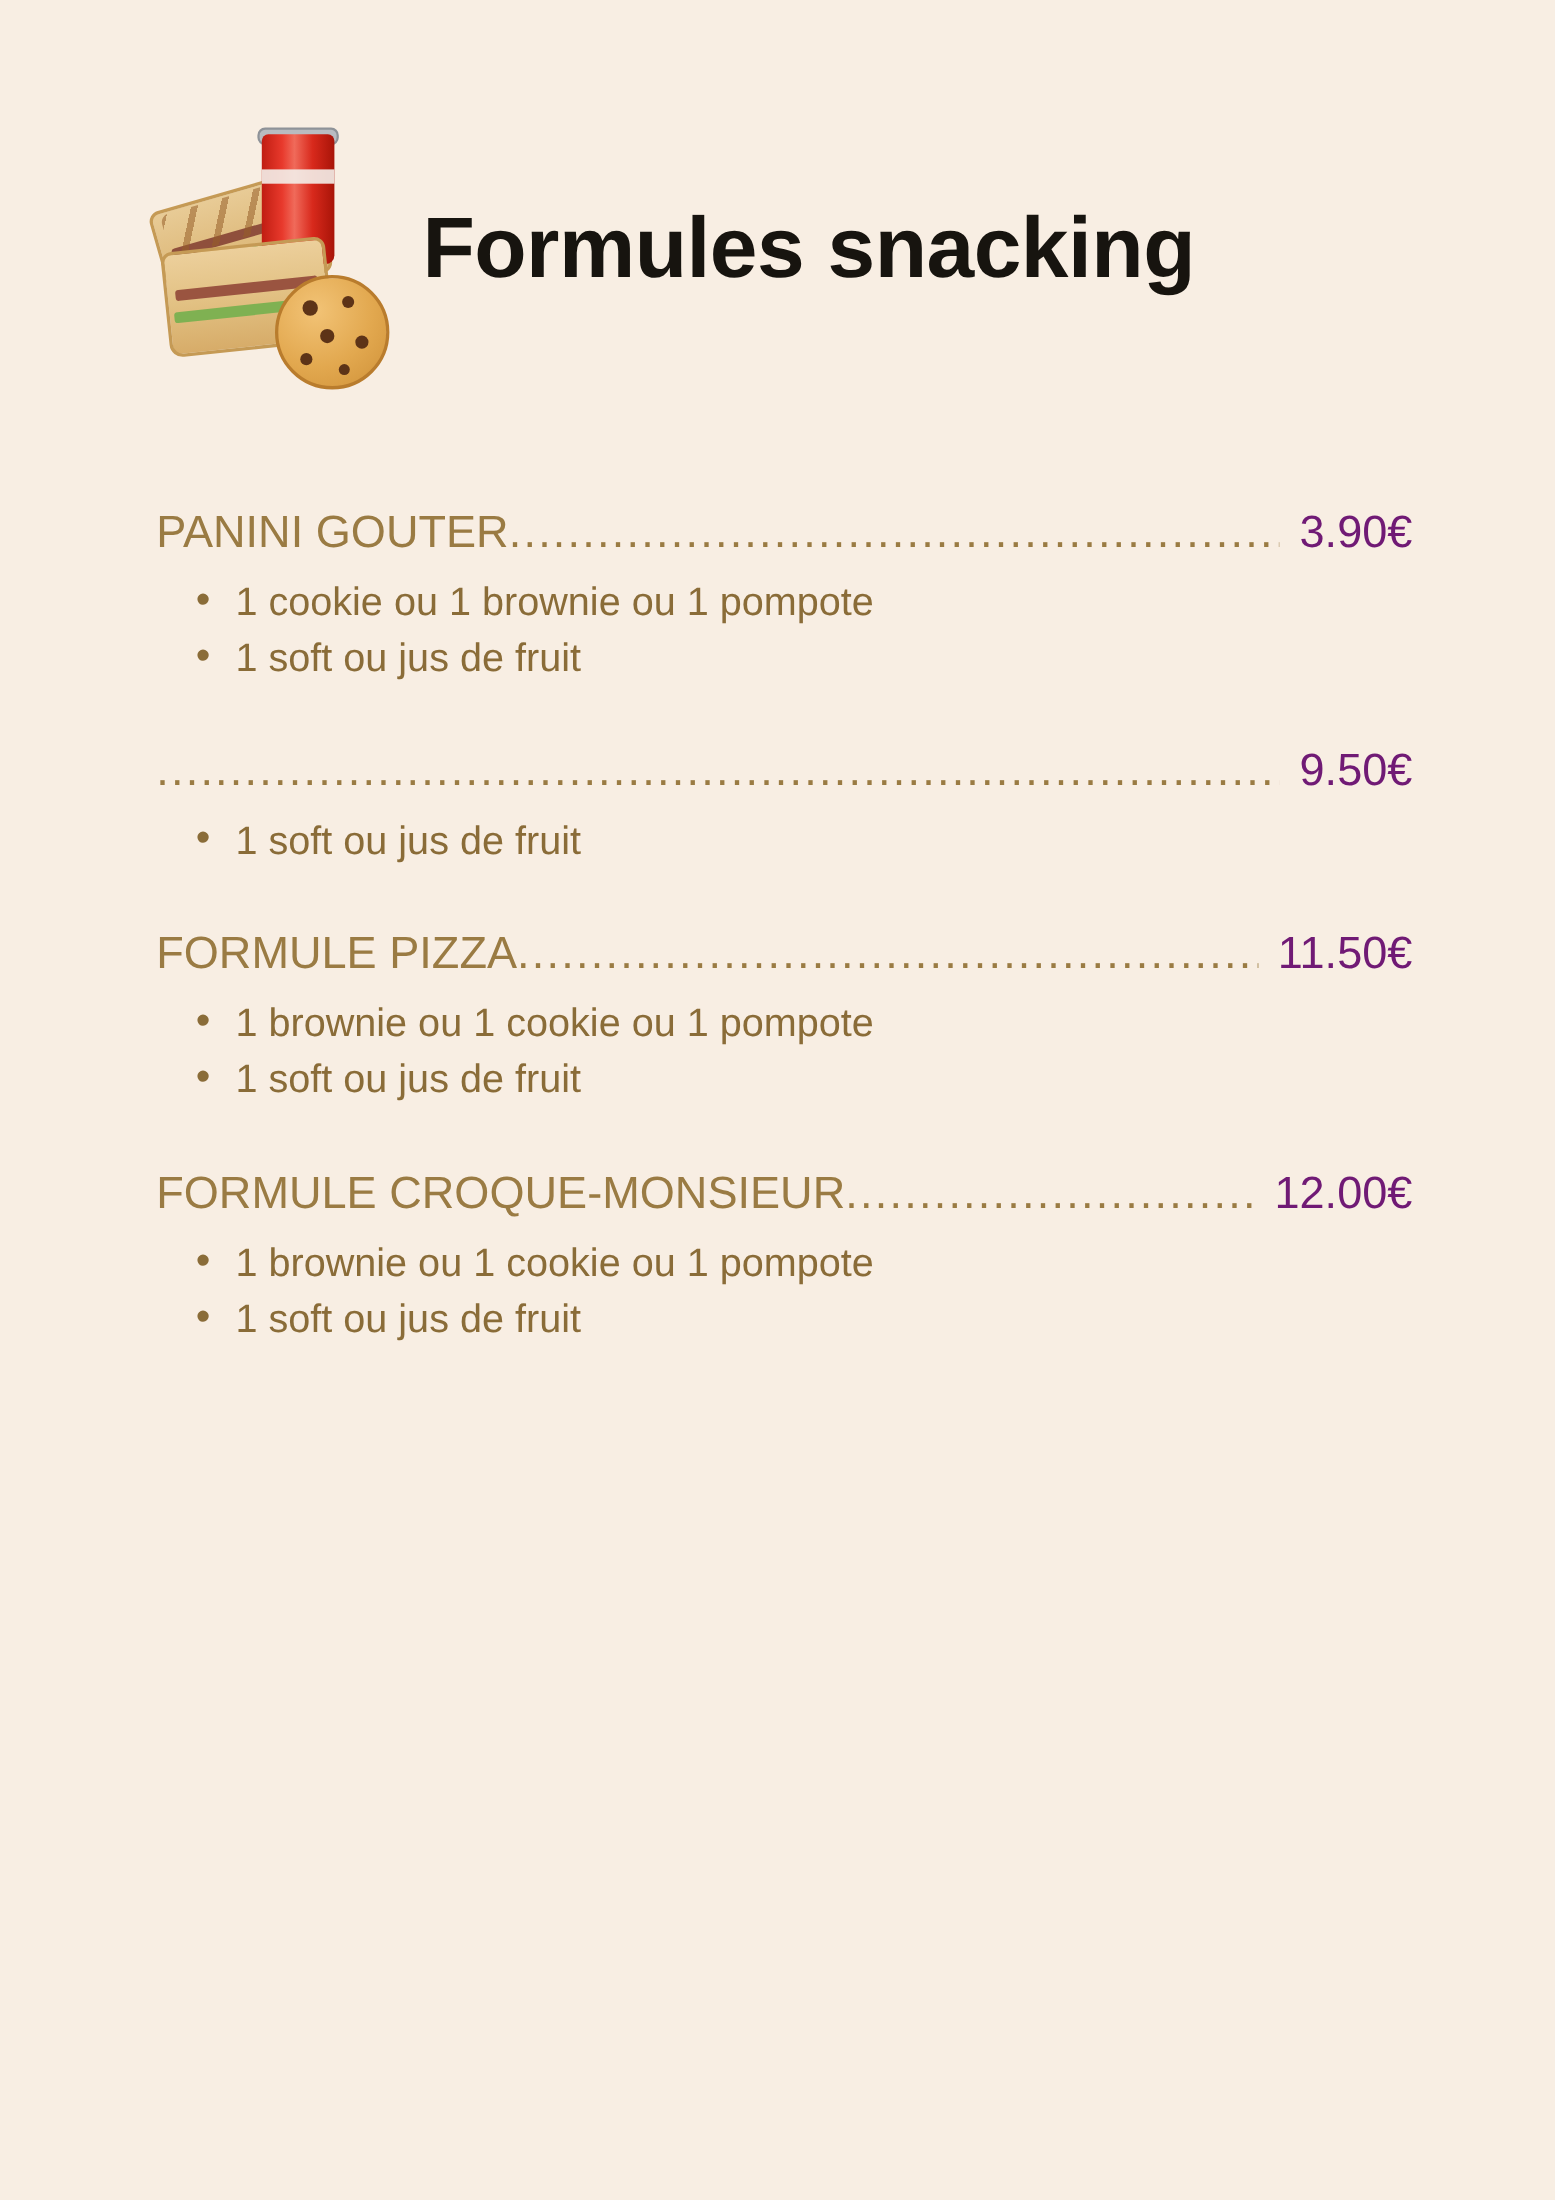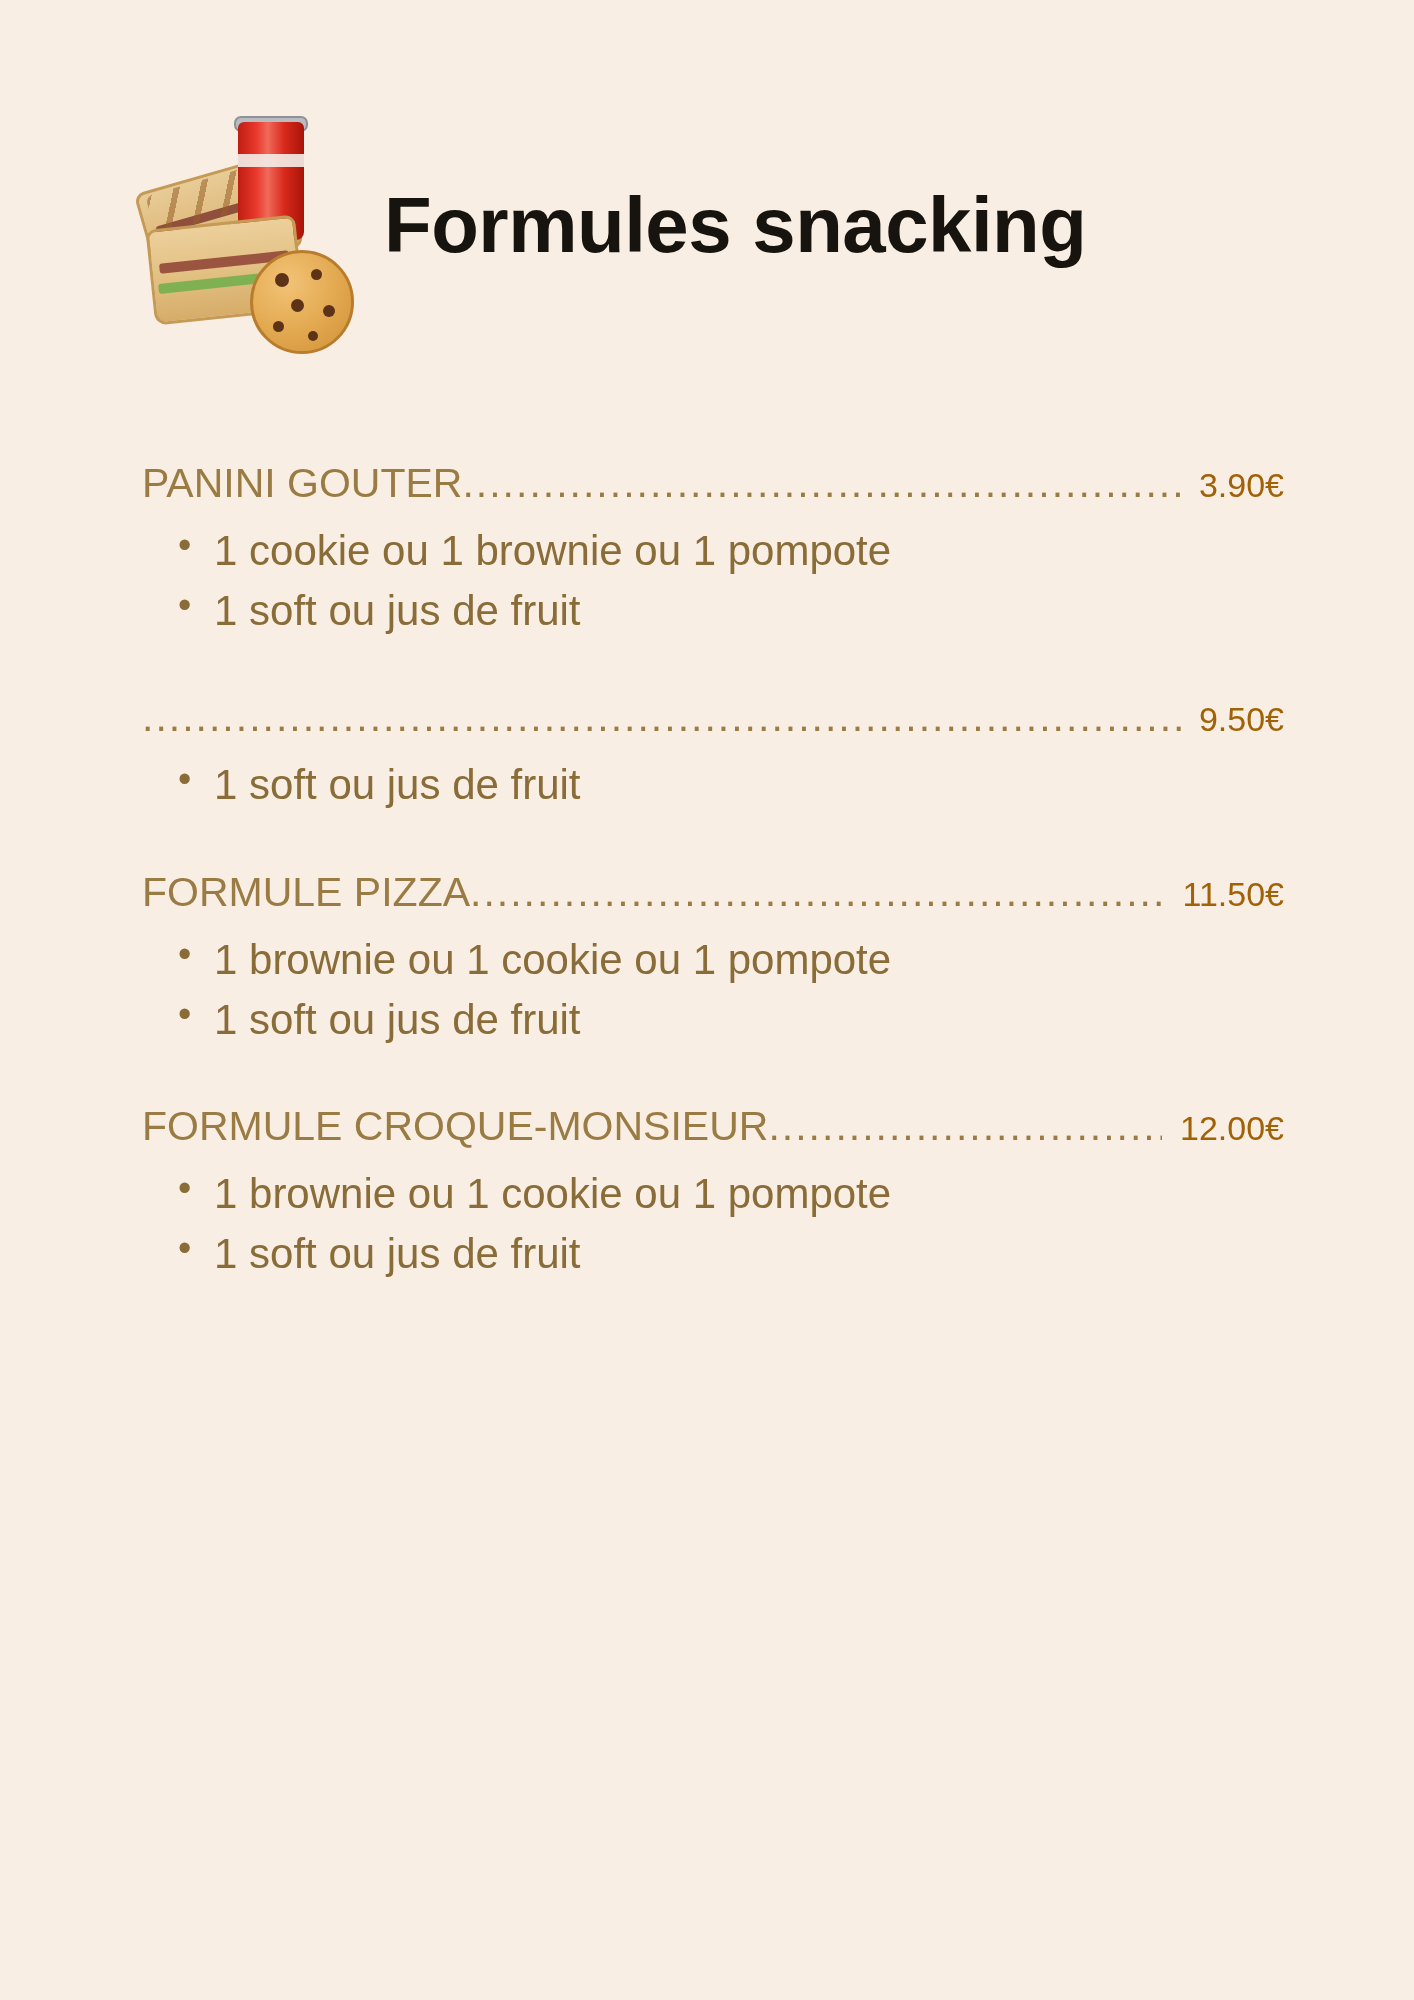--- a/index.html
+++ b/index.html
@@ -196,33 +196,33 @@
     overflow: hidden;
     white-space: nowrap;
     color: #9a7b43;
     letter-spacing: 2px;
     margin: 0 2px 0 0;
     font-size: 41px;
   }
   .formula-price {
     flex: 0 0 auto;
     padding-left: 16px;
-    color: #a16207;
-    font-size: 34px;
+    color: #701a75;
+    font-size: 41px;
   }
 
   ul.items {
     list-style: none;
     margin: 14px 0 0 0;
     padding: 0 0 0 30px;
   }
   ul.items li {
     position: relative;
     color: #8a6c38;
-    font-size: 42px;
+    font-size: 36px;
     line-height: 1.42;
     padding-left: 42px;
   }
   ul.items li::before {
     content: "•";
     position: absolute;
     left: 6px;
     top: -2px;
     font-size: 38px;
     color: #8a6c38;

